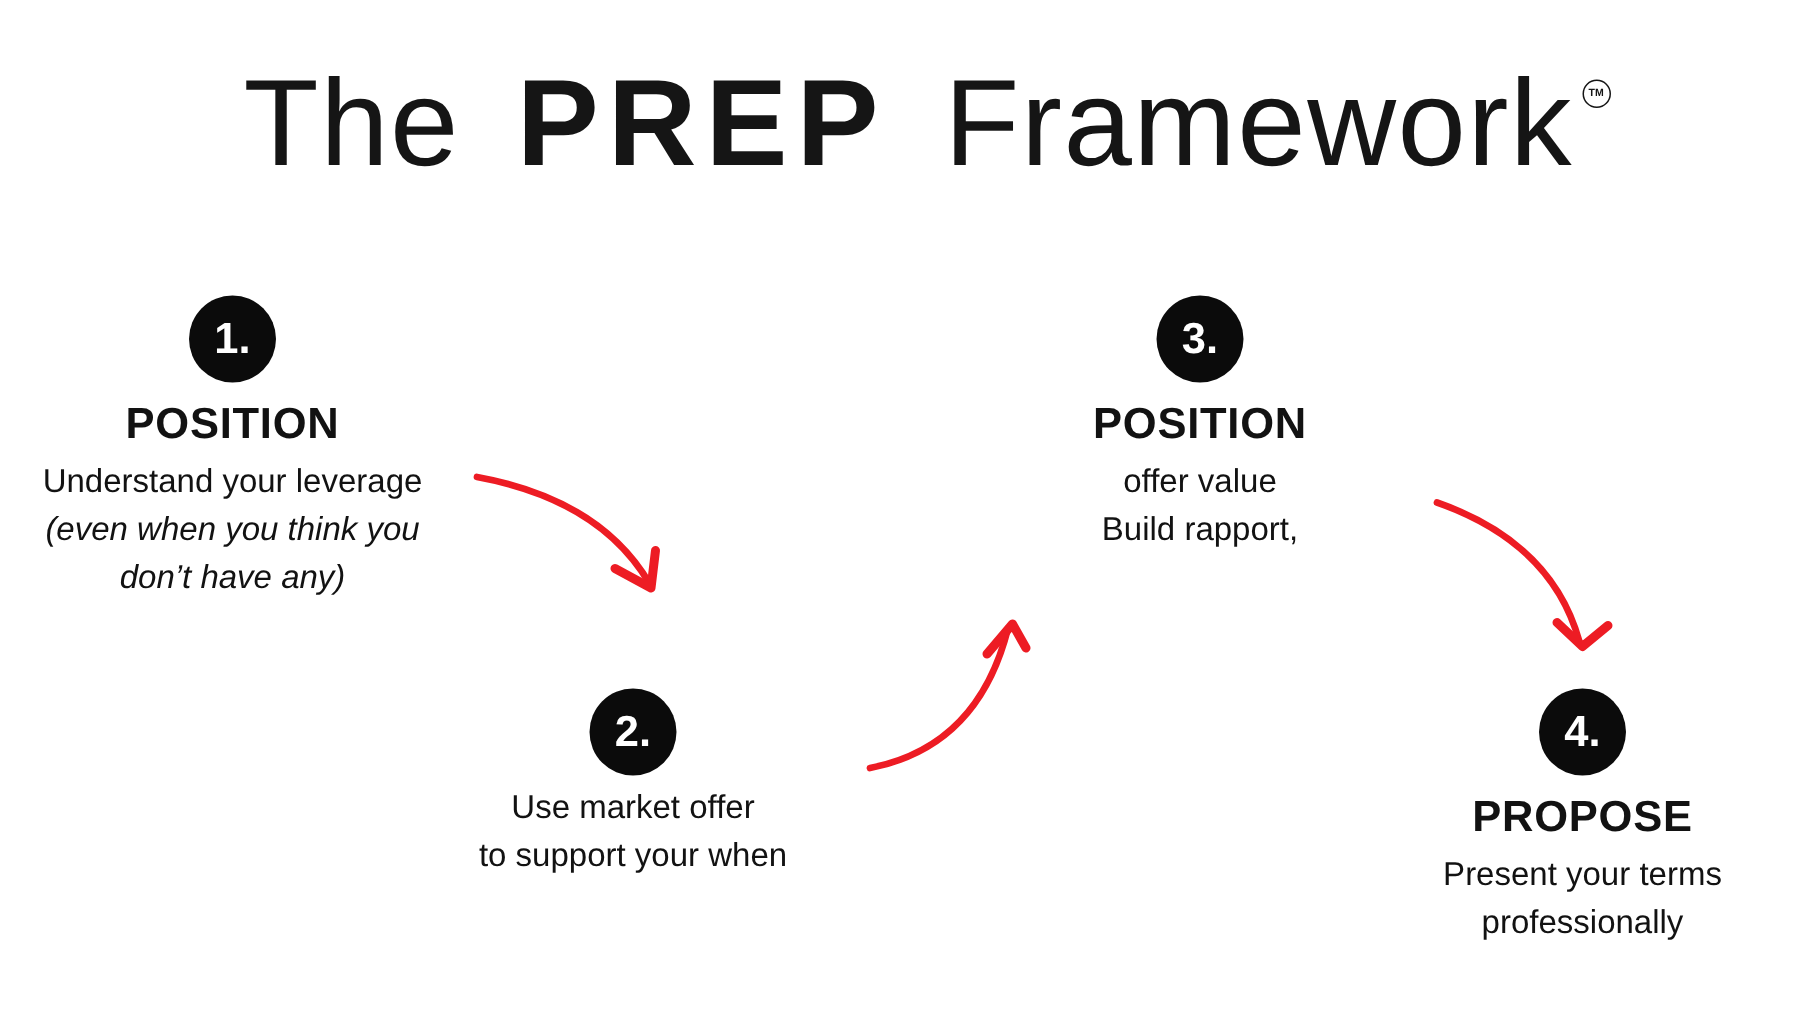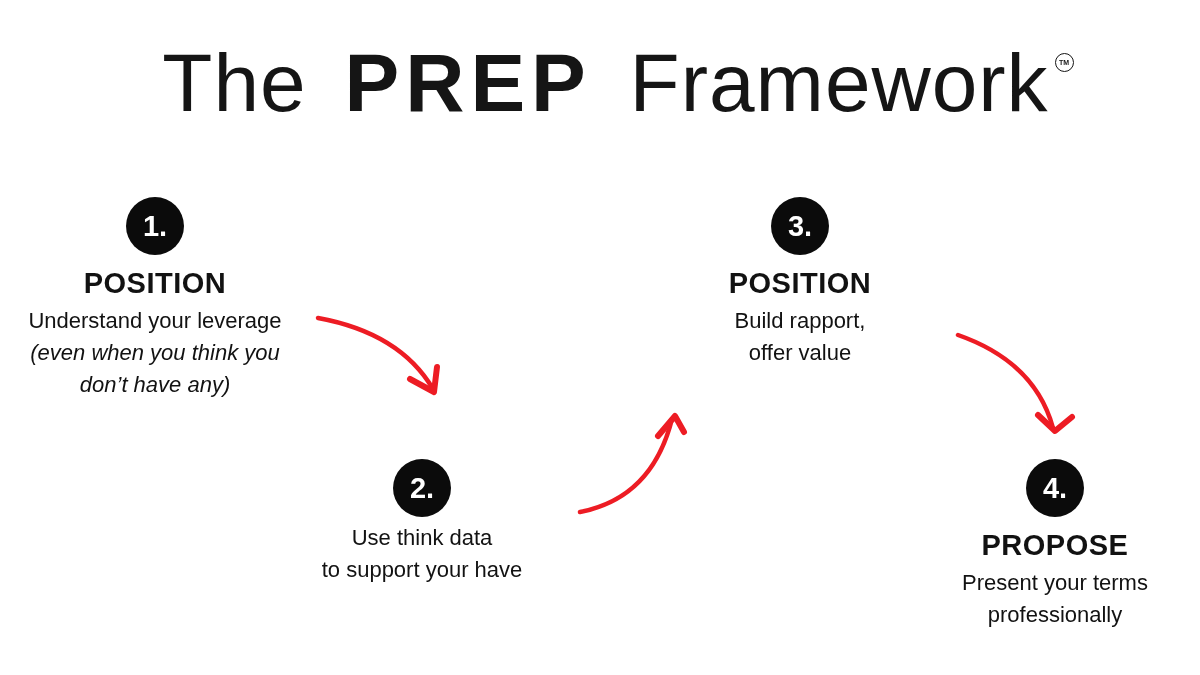--- a/index.html
+++ b/index.html
@@ -78,33 +78,33 @@
       <span class="line italic">(even when you think you</span>
       <span class="line italic">don’t have any)</span>
     </div>
   </div>
 
   <div class="step step-2">
     <div class="badge">
       <span>2.</span>
     </div>
     <div class="desc">
-      <span class="line">Use think data</span>
-      <span class="line">to support your have</span>
+      <span class="line">Use market offer</span>
+      <span class="line">to support your when</span>
     </div>
   </div>
 
   <div class="step step-3">
     <div class="badge">
       <span>3.</span>
     </div>
     <div class="heading">POSITION</div>
     <div class="desc">
+      <span class="line">offer value</span>
       <span class="line">Build rapport,</span>
-      <span class="line">offer value</span>
     </div>
   </div>
 
   <div class="step step-4">
     <div class="badge">
       <span>4.</span>
     </div>
     <div class="heading">PROPOSE</div>
     <div class="desc">
       <span class="line">Present your terms</span>

